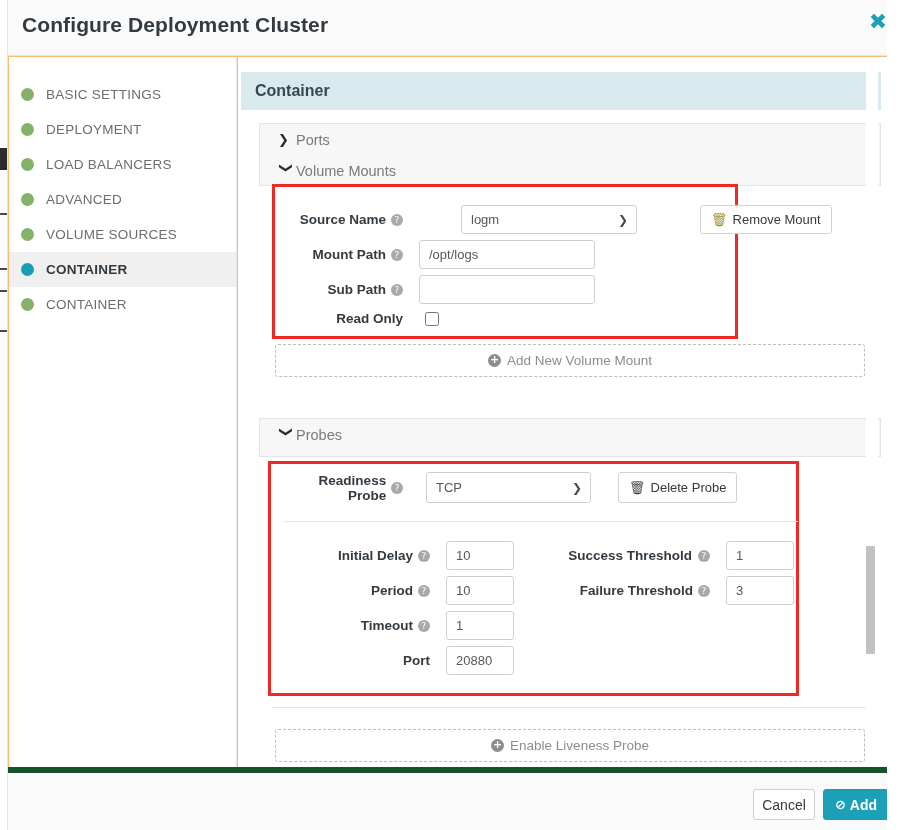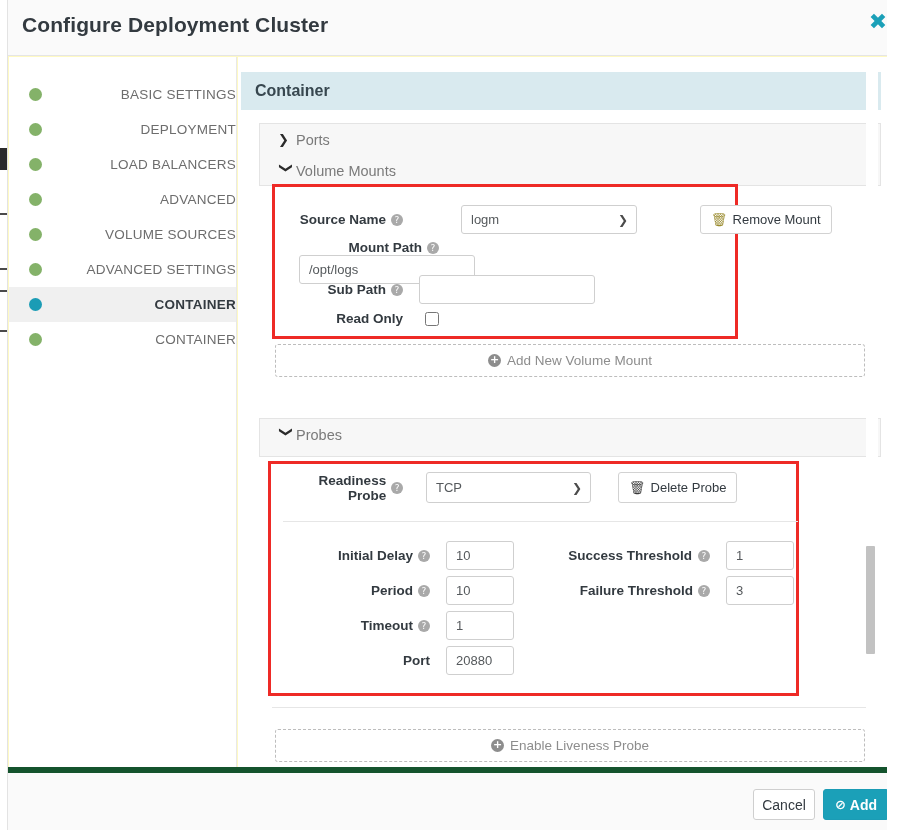--- a/index.html
+++ b/index.html
@@ -7,21 +7,21 @@
     margin: 0; padding: 0;
     width: 903px; height: 830px;
     overflow: hidden;
     background: #ffffff;
     font-family: "Liberation Sans", sans-serif;
   }
 
   #app {
     position: relative;
     width: 887px; height: 830px;
-    background: #fef9c3;
+    background: #fdba74;
     overflow: hidden;
   }
 
   
   .edge-strip {
     position: absolute; left: 0; top: 0;
     width: 8px; height: 830px;
     background: #ffffff;
     border-right: 1px solid #e3e3e3;
   }
@@ -60,23 +60,22 @@
   .sidebar {
     position: absolute; left: 9px; top: 57px;
     width: 228px; height: 710px;
     background: #ffffff;
     border-right: 1px solid #e8e8e8;
   }
   .side-item {
     position: relative;
     height: 35px;
     display: flex; align-items: center;
-    padding-left: 20px;
-    cursor: pointer;
-    justify-content: space-between;
+    padding-left: 12px;
+    cursor: pointer;
   }
   .side-item .dot {
     width: 13px; height: 13px; border-radius: 50%;
     background: #84b269;
     flex: 0 0 auto; margin-right: 12px;
   }
   .side-item .lbl {
     font-size: 13.5px; color: #6d6d6d; letter-spacing: .25px;
   }
   .side-item.active { background: #f0f0f0; }
@@ -294,24 +293,20 @@
       <span class="lbl">LOAD BALANCERS</span>
     </div>
     <div class="side-item">
       <span class="dot" style="background: rgb(132, 178, 105);"></span>
       <span class="lbl">ADVANCED</span>
     </div>
     <div class="side-item">
       <span class="dot" style="background: rgb(132, 178, 105);"></span>
       <span class="lbl">VOLUME SOURCES</span>
     </div>
-    <div class="side-item">
-      <span class="dot" style="background: rgb(132, 178, 105);"></span>
-      <span class="lbl">ADVANCED SETTINGS</span>
-    </div>
     <div class="side-item active">
       <span class="dot" style="background: rgb(27, 156, 181);"></span>
       <span class="lbl">CONTAINER</span>
     </div>
     <div class="side-item">
       <span class="dot" style="background: rgb(132, 178, 105);"></span>
       <span class="lbl">CONTAINER</span>
     </div>
   </div>
 
@@ -344,21 +339,21 @@
           <option>logm</option>
         </select>
         <span class="caret">❯</span>
       </div>
       <button class="btn-outline" style="margin-left:29px;">
         <span class="trash olive">🗑</span>
         <span>Remove Mount</span>
       </button>
     </div>
 
-    <div class="frow" style="left:45px; top:183px; z-index:6;flex-direction:column;">
+    <div class="frow" style="left:45px; top:183px; z-index:6;">
       <div class="flabel" style="width:120px;">
         <span>Mount Path</span>
         <span class="help-icon">?</span>
       </div>
       <input class="txt" style="width: 176px; margin-left: 16px;" value="/opt/logs">
     </div>
 
     <div class="frow" style="left:45px; top:218px; z-index:6;">
       <div class="flabel" style="width:120px;">
         <span>Sub Path</span>

